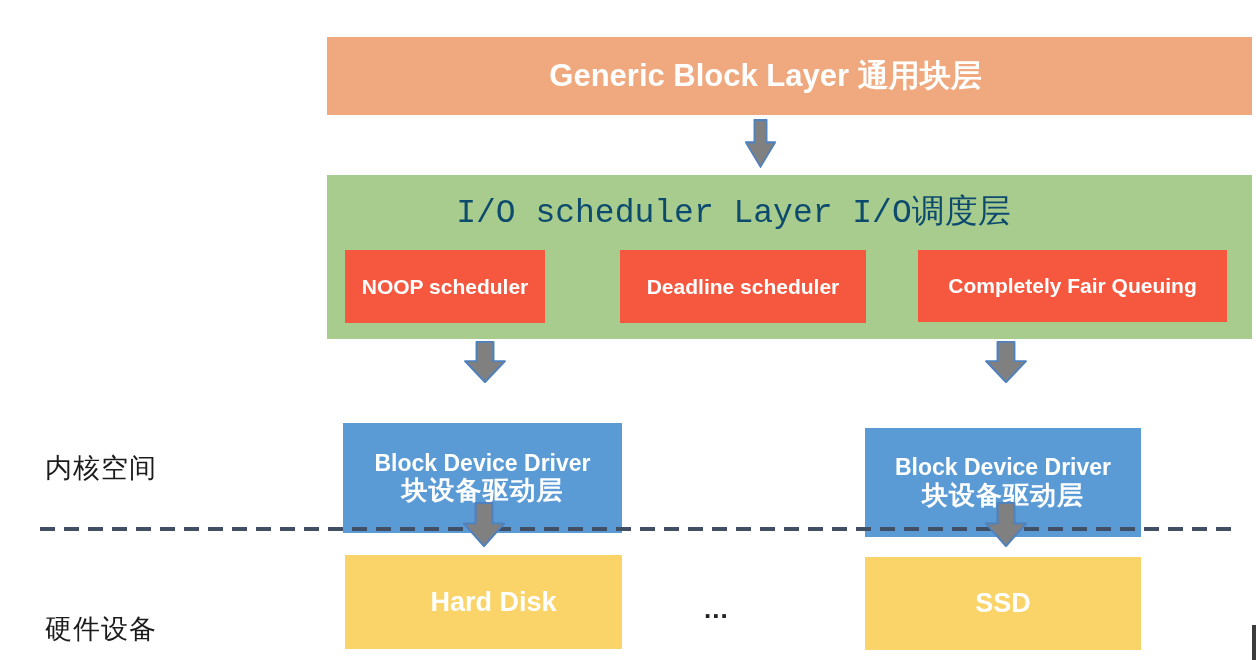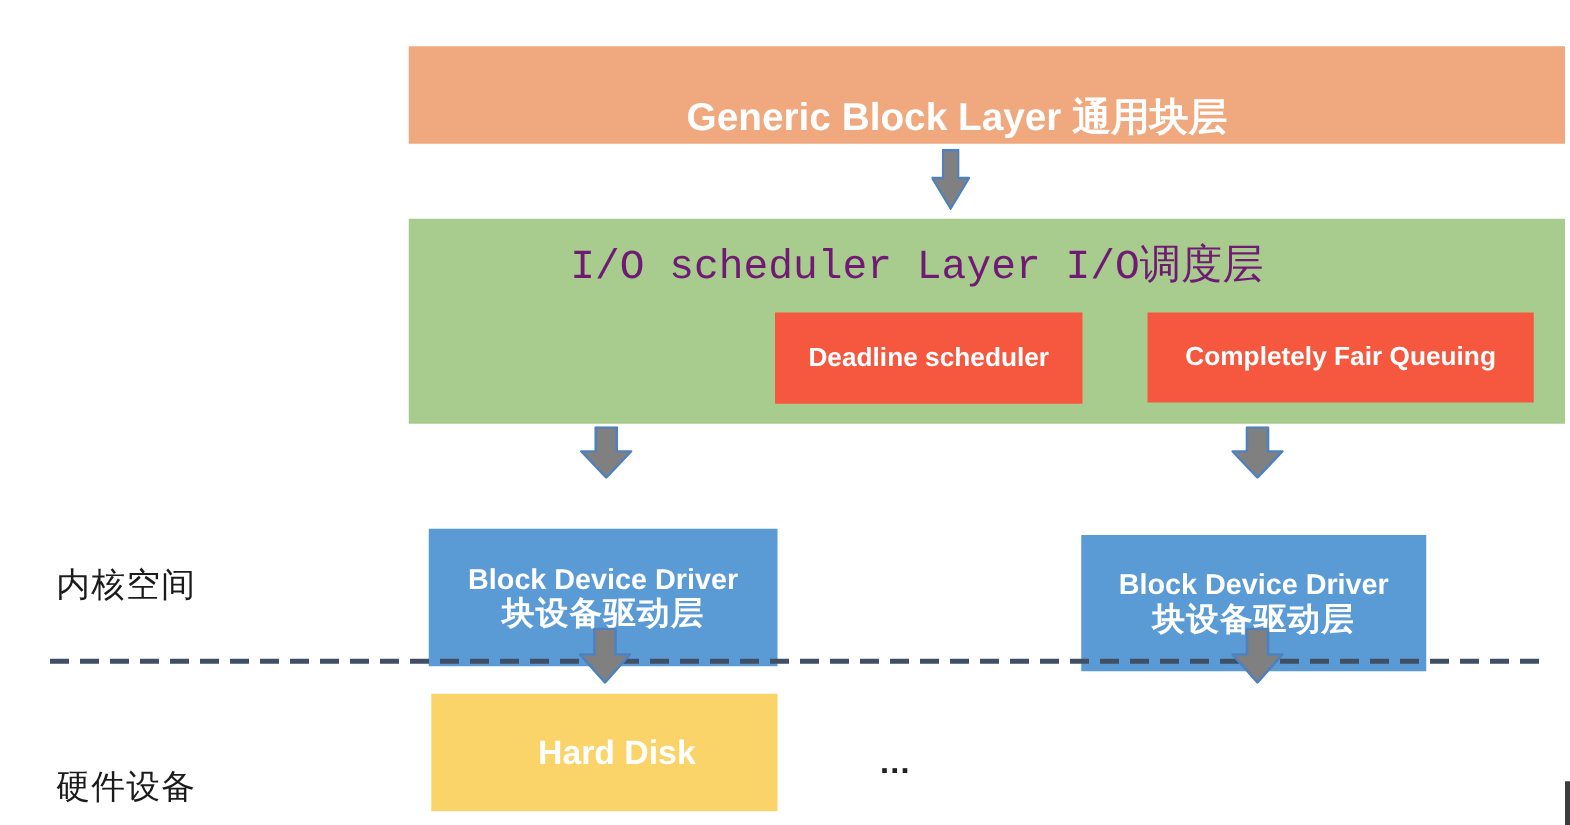--- a/index.html
+++ b/index.html
@@ -5,26 +5,26 @@
   html,body{margin:0;padding:0;background:#ffffff;}
   .canvas{
     position:relative;width:1256px;height:660px;background:#ffffff;
     overflow:hidden;font-family:"Liberation Sans",sans-serif;
   }
   .abs{position:absolute;}
   .box{display:flex;align-items:center;justify-content:center;color:#ffffff;box-sizing:border-box;}
 
   
   .generic{left:327px;top:37px;width:925px;height:78px;background:#F0A97E;
-           font-weight:bold;font-size:31px;padding-right:48px;align-items:flex-end;}
+           font-weight:bold;font-size:31px;padding-right:48px;}
 
   
   .sched-layer{left:327px;top:175px;width:925px;height:164px;background:#A8CC8D;}
   .sched-title{position:absolute;left:0;top:14px;width:100%;box-sizing:border-box;
-               padding-right:112px;text-align:center;color:#701a75;
+               padding-right:112px;text-align:center;color:#0c4a6e;
                font-family:"Liberation Mono","DejaVu Sans Mono",monospace;font-size:33px;}
   .red{background:#F5583F;font-size:21px;font-weight:600;}
   .r1{left:345px;top:250px;width:200px;height:73px;}
   .r2{left:620px;top:250px;width:246px;height:73px;text-align:center;}
   .r3{left:918px;top:250px;width:309px;height:72px;}
 
   
   .blue{background:#5B9BD5;flex-direction:column;font-weight:bold;line-height:1.15;margin-top:40px;}
   .blue .t{font-size:23px;}
   .blue .s{font-size:26px;letter-spacing:1px;}
@@ -70,20 +70,23 @@
 
   <div class="arrow a1">
     <svg viewBox="0 0 40 46" preserveAspectRatio="none">
       <polygon points="12,1 28,1 28,22 39,22 20,45 1,22 12,22" fill="#808080" stroke="#4F81BD" stroke-width="2" stroke-linejoin="round"></polygon>
     </svg>
   </div>
 
   <div class="abs sched-layer">
     <div class="sched-title">I/O scheduler Layer I/O调度层</div>
   </div>
+  <div class="abs box red r1">
+    <span>NOOP scheduler</span>
+  </div>
   <div class="abs box red r2">
     <span>Deadline scheduler</span>
   </div>
   <div class="abs box red r3">
     <span>Completely Fair Queuing</span>
   </div>
 
   <div class="arrow a2">
     <svg viewBox="0 0 40 46" preserveAspectRatio="none">
       <polygon points="12,1 28,1 28,22 39,22 20,45 1,22 12,22" fill="#808080" stroke="#4F81BD" stroke-width="2" stroke-linejoin="round"></polygon>
@@ -116,18 +119,21 @@
   <div class="arrow a5">
     <svg viewBox="0 0 40 46" preserveAspectRatio="none">
       <polygon points="12,1 28,1 28,22 39,22 20,45 1,22 12,22" fill="#808080" stroke="#4F81BD" stroke-width="2" stroke-linejoin="round"></polygon>
     </svg>
   </div>
 
   <div class="abs box yellow y1">
     <span>Hard Disk</span>
   </div>
   <div class="abs dots">...</div>
+  <div class="abs box yellow y2">
+    <span>SSD</span>
+  </div>
 
   <div class="abs region hardware">硬件设备</div>
 
   <div class="abs edge-bar"></div>
 
 </div>
 
 </body></html>

